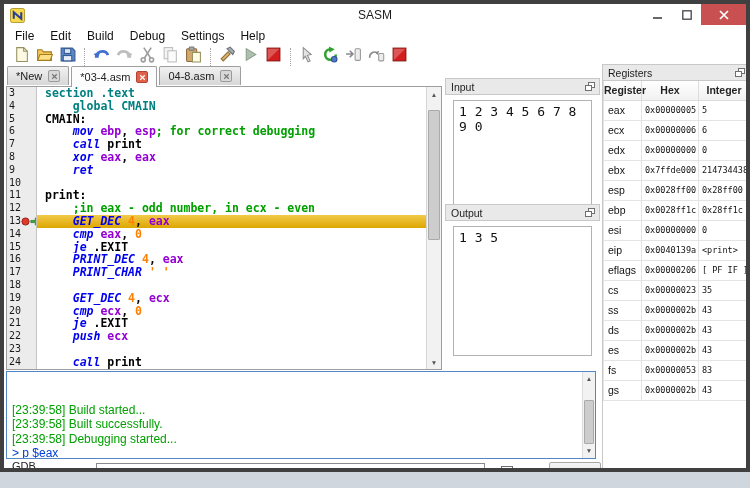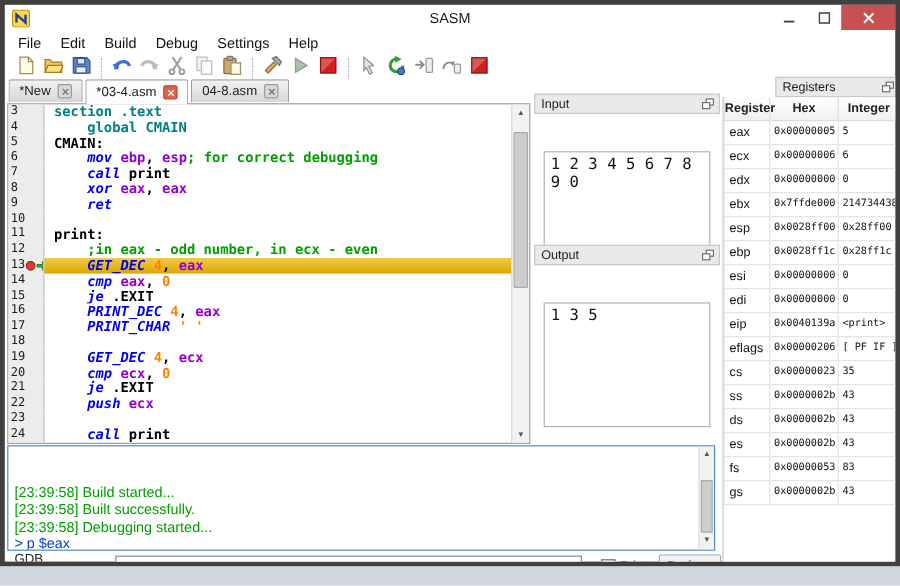--- a/index.html
+++ b/index.html
@@ -48,23 +48,23 @@
 .sb-arrow{position:absolute;left:0;right:0;height:14px;display:flex;align-items:center;justify-content:center;font-size:6.5px;color:#555;}
 .sb-arrow.up{top:0;} .sb-arrow.down{bottom:0;}
 .sb-thumb{position:absolute;left:1px;right:1px;background:#cdcdcd;border:1px solid #aaa;border-radius:1px;}
 
 .panel-header{height:17px;background:#e9e9e9;border:1px solid #c8c8c8;display:flex;align-items:center;justify-content:space-between;padding:0 3px 0 5px;font-size:10.5px;color:#1d1d1d;}
 .float-btn{display:inline-flex;}
 .float-btn svg{width:12px;height:11px;}
 .panel{position:absolute;}
 #input-panel{left:441px;top:74px;width:155px;height:132px;}
 #output-panel{left:441px;top:200px;width:155px;height:156px;}
-.text-box{position:absolute;left:8px;right:8px;top:22px;bottom:4px;background:#fff;border:1px solid #b2b2b2;font-family:"DejaVu Sans Mono",monospace;font-size:13px;color:#111;padding:3px 5px;white-space:pre-wrap;margin-top:26px;}
-
-#registers-panel{left:598px;top:60px;width:148px;height:421px;padding-left:44px;}
+.text-box{position:absolute;left:8px;right:8px;top:22px;bottom:4px;background:#fff;border:1px solid #b2b2b2;font-family:"DejaVu Sans Mono",monospace;font-size:13px;color:#111;padding:3px 5px;white-space:pre-wrap;}
+
+#registers-panel{left:598px;top:60px;width:148px;height:421px;}
 .reg-body{position:absolute;left:0;right:0;top:17px;bottom:0;background:#fff;border:1px solid #c8c8c8;border-top:none;overflow:hidden;}
 .reg-table{border-collapse:collapse;table-layout:fixed;width:146px;}
 .reg-table th{height:19px;font-size:10.5px;font-weight:bold;color:#222;background:linear-gradient(#fefefe,#f1f1f1);border:1px solid #dcdcdc;border-top:none;text-align:center;}
 .reg-table td{height:20px;border:1px solid #e4e4e4;padding-left:4px;font-size:10.5px;color:#111;overflow:hidden;white-space:nowrap;}
 .reg-table td.mono{font-family:"DejaVu Sans Mono",monospace;font-size:8.5px;padding-left:3px;}
 .reg-table col.c1{width:38px;} .reg-table col.c2{width:57px;} .reg-table col.c3{width:51px;}
 
 .log{position:absolute;left:2px;top:367px;width:590px;height:88px;background:#fff;border:1px solid #5187c4;padding:2px 5px;font-size:12px;line-height:14.4px;white-space:pre;overflow:hidden;}
 .log-green{color:var(--log-green);} .log-blue{color:var(--log-blue);}
 .log .scrollbar{width:13px;border-left:1px solid #dcdcdc;}
@@ -481,25 +481,20 @@
               <td>ebp</td>
               <td class="mono">0x0028ff1c</td>
               <td class="mono">0x28ff1c</td>
             </tr>
             <tr>
               <td>esi</td>
               <td class="mono">0x00000000</td>
               <td class="mono">0</td>
             </tr>
             <tr>
-              <td>edi</td>
-              <td class="mono">0x00000000</td>
-              <td class="mono">0</td>
-            </tr>
-            <tr>
               <td>eip</td>
               <td class="mono">0x0040139a</td>
               <td class="mono">&lt;print&gt;</td>
             </tr>
             <tr>
               <td>eflags</td>
               <td class="mono">0x00000206</td>
               <td class="mono">[ PF IF ]</td>
             </tr>
             <tr>

